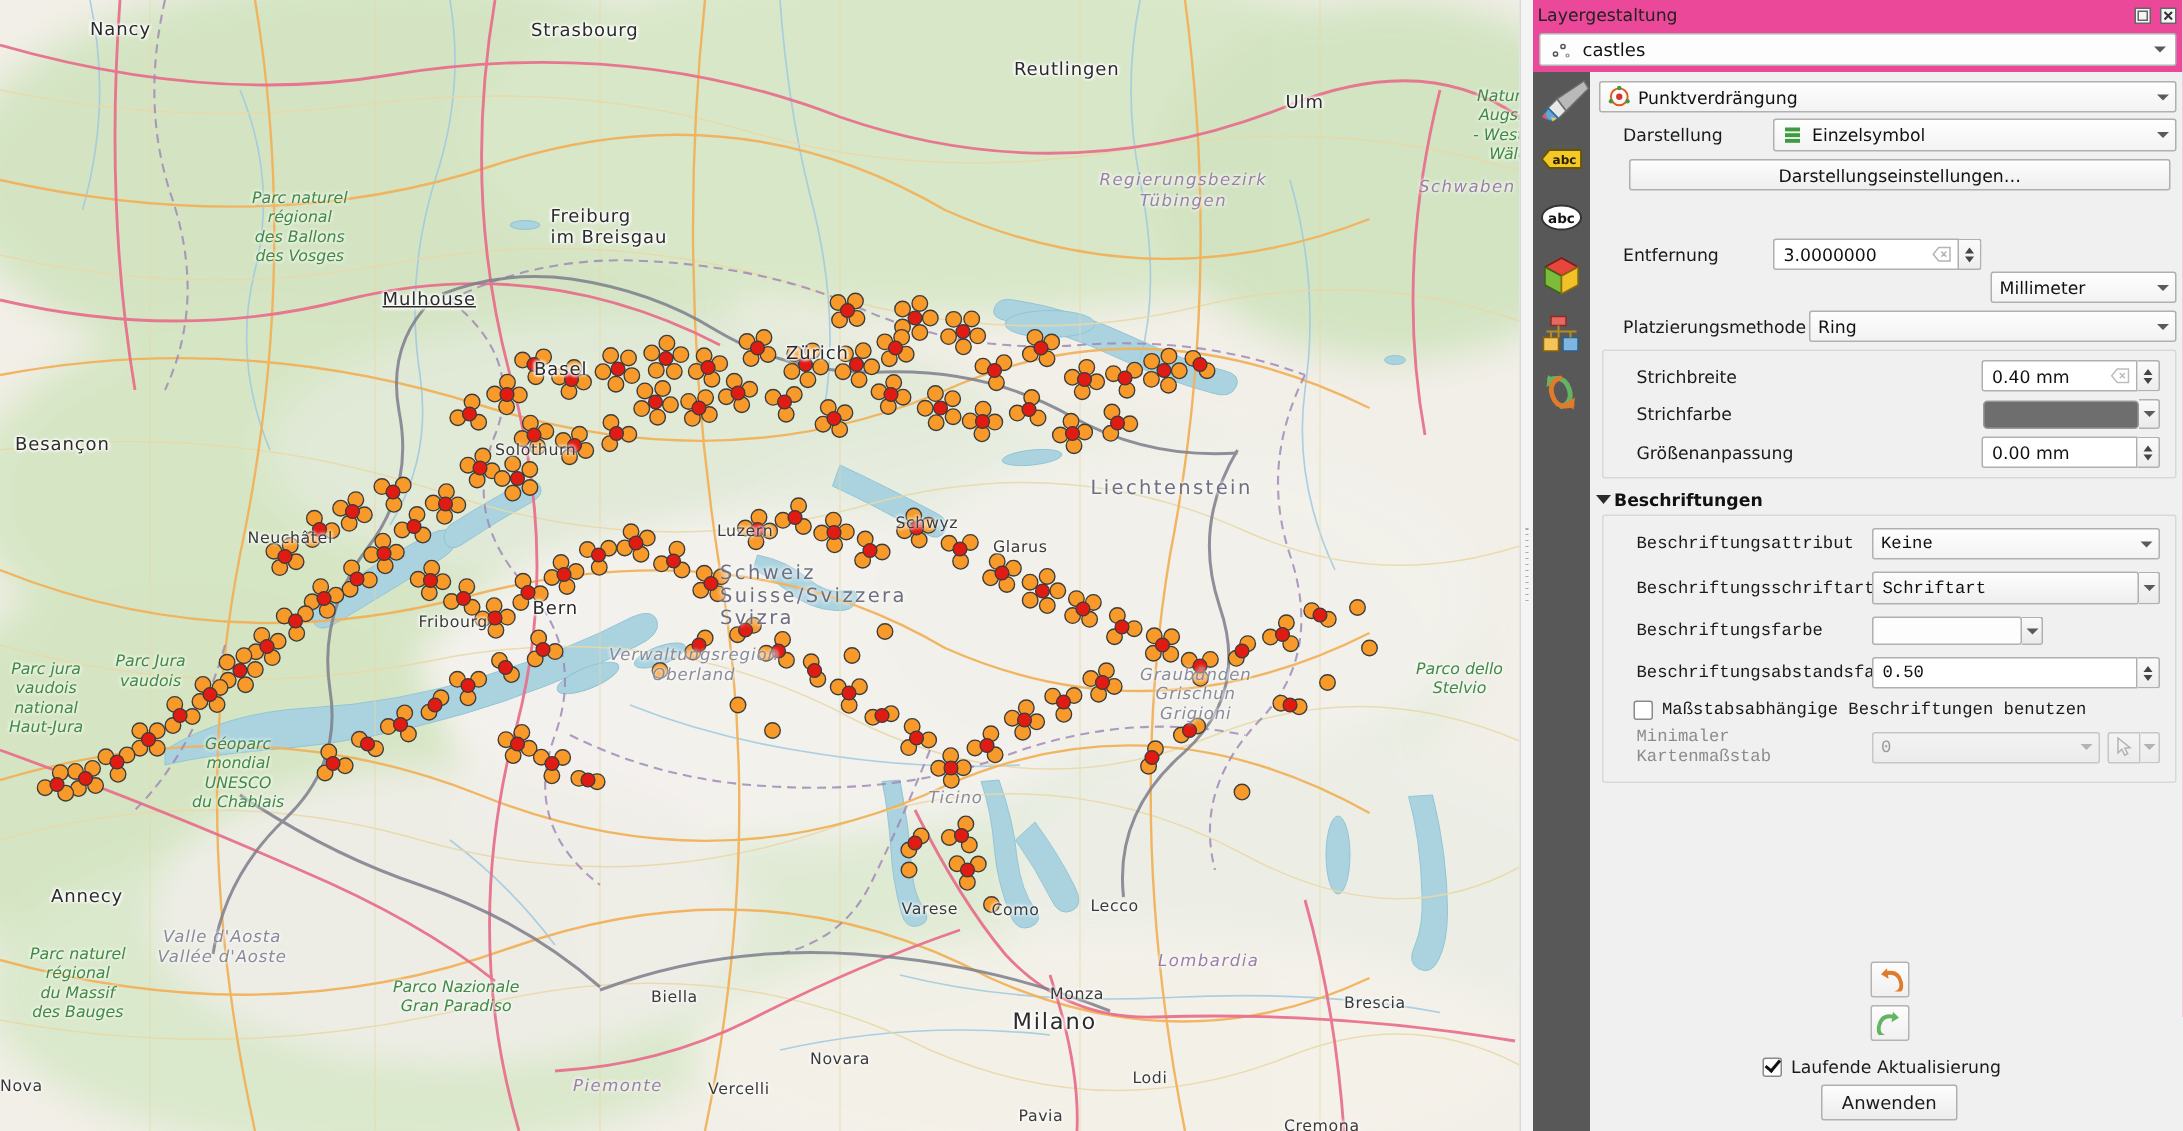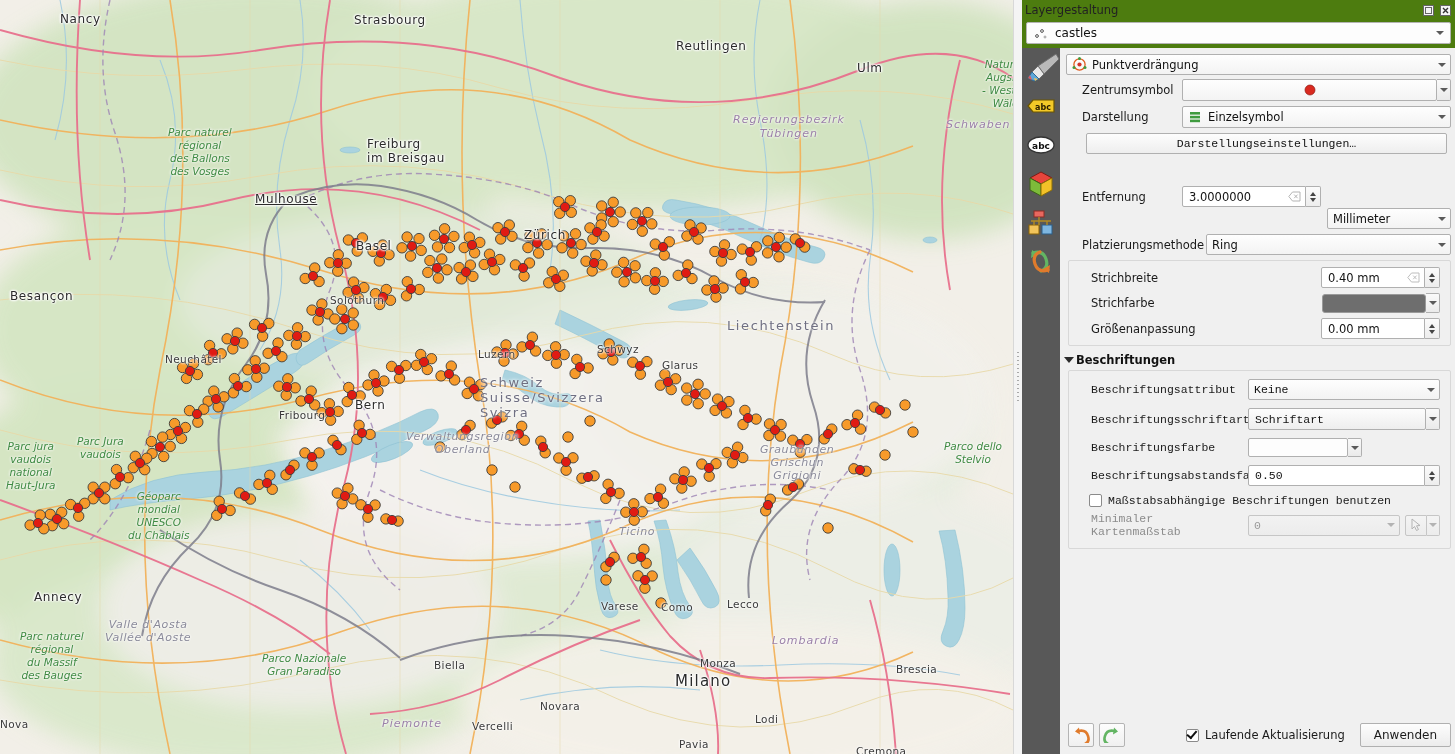--- a/index.html
+++ b/index.html
@@ -52,21 +52,21 @@
     border-left:1px solid #d8d8d8;
   }
   #splitter .grip { position:absolute; left:3px; top:50%; transform:translateY(-50%);
     width:2px; height:50px;
     background-image: repeating-linear-gradient(to bottom, #a9a9a9 0 1px, transparent 1px 4px);
   }
 
   
   #panel {
     position:absolute; left:1022px; top:0; width:433px; height:754px;
-    background:#4d7c0f;
+    background:#ec4899;
     display:flex; flex-direction:column;
   }
   .panel-title {
     height:20px; display:flex; align-items:center;
     padding-left:3px; font-size:11.5px; color:#222;
   }
   .panel-title .t { flex:1; }
   .title-btn { width:14px; height:14px; margin-right:3px; cursor:pointer;
       display:flex; align-items:center; justify-content:center; }
   .title-btn svg { display:block; }
@@ -122,21 +122,21 @@
   .dd-side { width:14px; height:22px; border:1px solid #b0b0b0; border-left:none; border-radius:0 2px 2px 0;
      background-image:linear-gradient(to bottom,#fafafa,#eaeaea);
      display:flex;align-items:center;justify-content:center; cursor:pointer;}
 
   .btn {
     height:21px; border:1px solid #b0b0b0; border-radius:2px;
     background-image:linear-gradient(to bottom,#fdfdfd,#eeeeee);
     display:flex;align-items:center;justify-content:center;
     font-size:11.5px; color:#111; cursor:pointer;
   }
-  .wide-btn { flex:1; margin:0 4px 5px 22px;font-family:Liberation Mono, monospace; }
+  .wide-btn { flex:1; margin:0 4px 5px 22px; }
 
   .spin {
     flex:1; height:21px; background:#fff; border:1px solid #b0b0b0; border-radius:2px 0 0 2px;
     display:flex; align-items:center; padding:0 4px 0 6px; font-size:11.5px; color:#111;
   }
   .spin .sval { flex:1; }
   .spin .clearx { width:13px; height:13px; opacity:.55; }
   .spinbtns {
     width:15px; height:21px; border:1px solid #b0b0b0; border-left:none; border-radius:0 2px 2px 0;
     background-image:linear-gradient(to bottom,#fbfbfb,#ededed);
@@ -173,21 +173,21 @@
   .iconbtn-dis-arrow {
     width:13px;height:21px;border:1px solid #c6c6c6;border-left:none;border-radius:0 2px 2px 0;
     background-image:linear-gradient(to bottom,#f4f4f4,#ececec);
     display:flex;align-items:center;justify-content:center;
   }
 
   .spacer-grow { flex:1; }
 
   .bottom-sec { padding:0 0 4px 0; }
   .bottom-row {
-    display:flex; align-items:center; margin:4px 4px 3px 8px; gap:5px;
+    display:flex; align-items:center; margin:4px 4px 3px 8px; gap:5px;flex-direction:column;
   }
   .sq-btn { width:26px;height:24px;border:1px solid #b4b4b4;border-radius:2px;
      background-image:linear-gradient(to bottom,#fdfdfd,#f0f0f0);
      display:flex;align-items:center;justify-content:center;cursor:pointer;}
   .apply-btn { height:24px; padding:0 13px; border:1px solid #b0b0b0; border-radius:2px;
      background-image:linear-gradient(to bottom,#fdfdfd,#ececec);
      display:flex;align-items:center;justify-content:center;font-size:12px;cursor:pointer;}
 </style>
 </head>
 <body>
@@ -1331,31 +1331,20 @@
                 <circle cx="2" cy="10.5" r="1.5" fill="#3f9b3f"></circle>
               </svg>
             </span>
             <span class="ctext">Punktverdrängung</span>
             <span class="arrow">
                 <span class="arrow-gl"></span>
               </span>
           </div>
         </div>
 
-        <div class="frow">
-          <div class="flabel">Zentrumsymbol</div>
-          <div class="symbol-preview">
-            <svg width="14" height="14" viewBox="0 0 14 14">
-              <circle cx="7" cy="7" r="5" fill="#d9291f" stroke="#8e1a13" stroke-width="0.7"></circle>
-            </svg>
-          </div>
-          <div class="dd-side">
-              <span class="arrow-gl"></span>
-            </div>
-        </div>
 
         <div class="frow">
           <div class="flabel">Darstellung</div>
           <div class="combo" style="height:22px;">
             <span class="cicon">
               <svg width="14" height="14" viewBox="0 0 14 14">
                 <rect x="2" y="2" width="10" height="2.6" fill="#3f9b3f"></rect>
                 <rect x="2" y="5.8" width="10" height="2.6" fill="#3f9b3f"></rect>
                 <rect x="2" y="9.6" width="10" height="2.6" fill="#3f9b3f"></rect>
               </svg>

